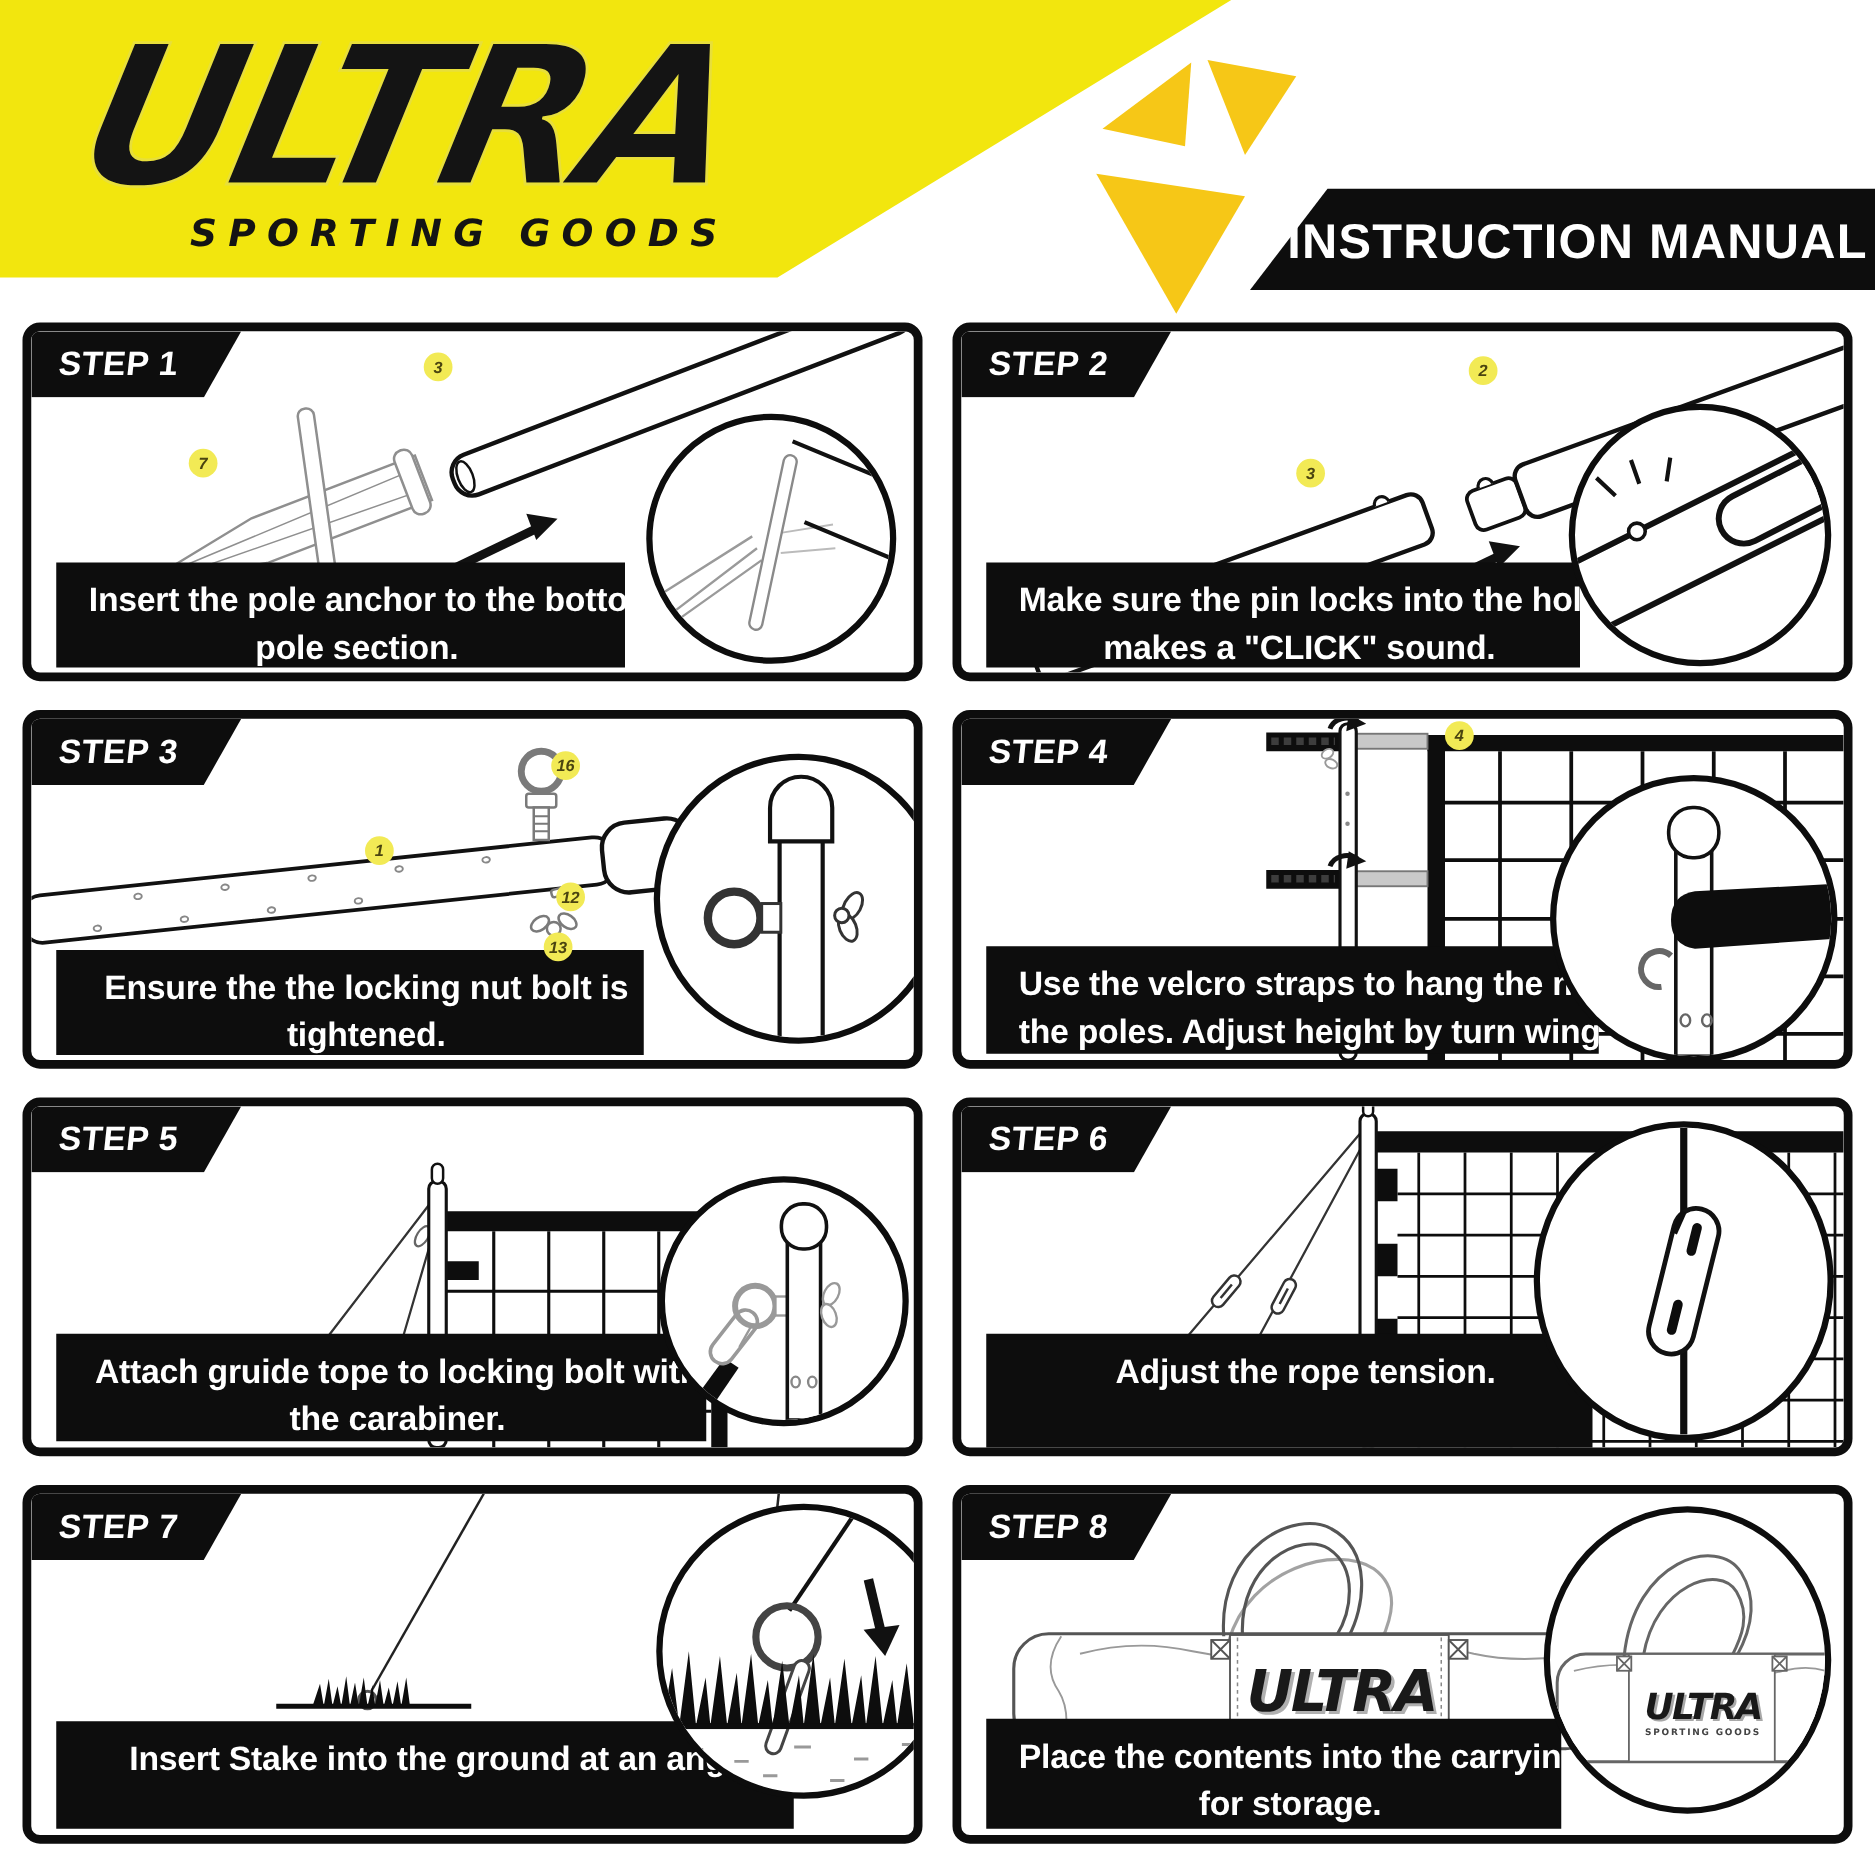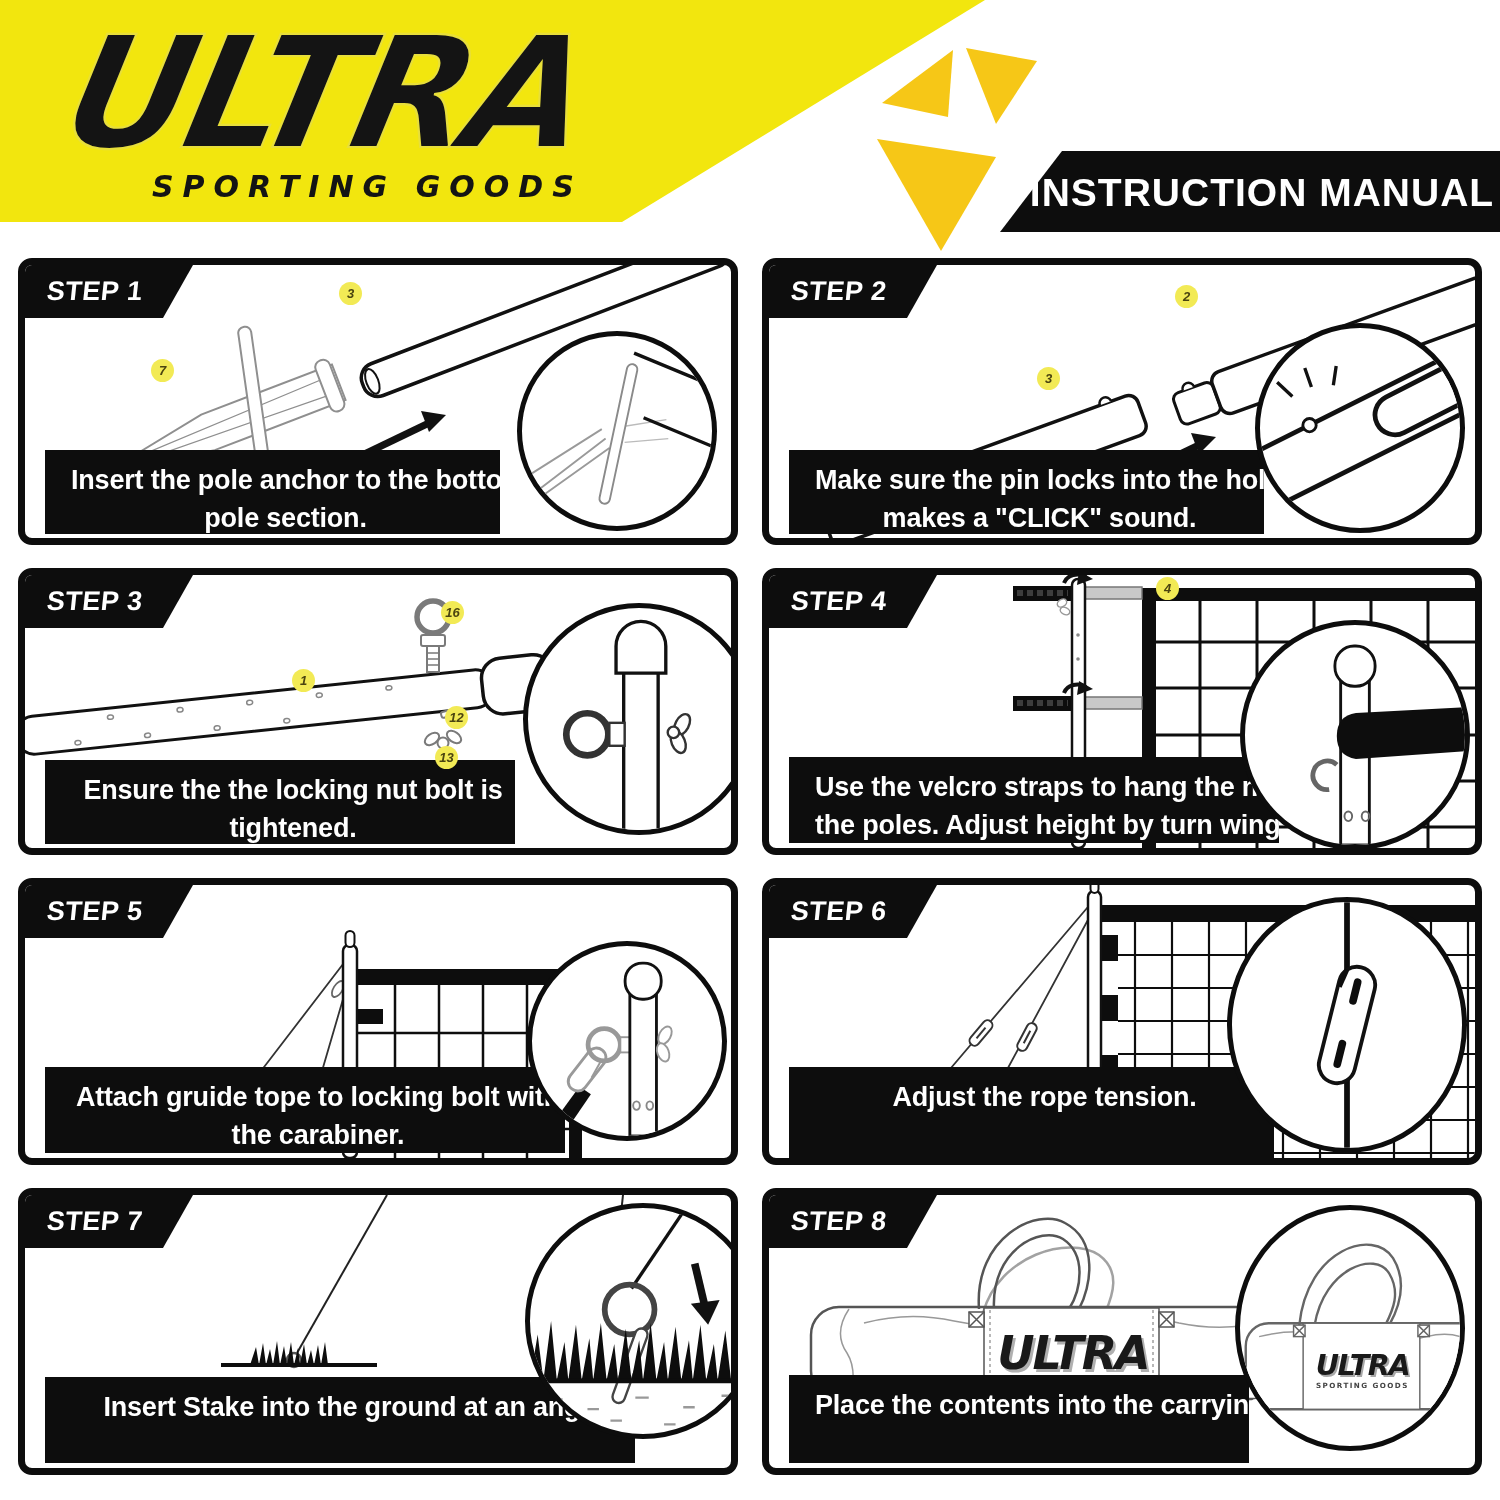--- a/index.html
+++ b/index.html
@@ -345,20 +345,21 @@
           <path d="M200,117 l15,15 M215,117 l-15,15"></path>
         <rect x="390" y="117" width="15" height="15"></rect>
           <path d="M390,117 l15,15 M405,117 l-15,15"></path>
       </g>
       <text x="304" y="174" text-anchor="middle" font-family="'DejaVu Sans',sans-serif" font-style="italic" font-weight="bold" font-size="46" letter-spacing="-2" fill="#b0b0b0" transform="translate(2.5,2.5)">ULTRA</text>
       <text x="304" y="174" text-anchor="middle" font-family="'DejaVu Sans',sans-serif" font-style="italic" font-weight="bold" font-size="46" letter-spacing="-2" fill="#191919">ULTRA</text>
       <text x="304" y="192" text-anchor="middle" font-family="'DejaVu Sans',sans-serif" font-weight="bold" font-size="10.5" letter-spacing="2.5" fill="#333">SPORTING GOODS</text>
     </svg>
     <div class="caption" style="top:180px;width:460px;height:88px;">
       <div>Place the contents into the carrying bag</div>
+        <div>for storage.</div>
     </div>
     <div class="magnifier" style="left:466px;top:10px;width:230px;height:246px;">
       <svg viewBox="0 0 230 246">
         <rect x="6" y="118" width="250" height="90" rx="24" fill="#fff" stroke="#666" stroke-width="2.5"></rect>
         <path d="M20,132 q40,-10 80,0 q50,12 95,0 q20,-5 35,0" fill="none" stroke="#999" stroke-width="1.5"></path>
         <path d="M62,120 C70,40 140,18 160,50 C176,76 166,102 156,120" fill="none" stroke="#666" stroke-width="2.5"></path>
         <path d="M78,120 C88,60 142,42 156,66 C168,86 160,104 152,120" fill="none" stroke="#666" stroke-width="2.5"></path>
         <rect x="66" y="118" width="122" height="90" fill="#fff" stroke="#666" stroke-width="1.5"></rect>
         <g fill="#fff" stroke="#666" stroke-width="1.5">
           <rect x="56" y="120" width="12" height="12"></rect>

